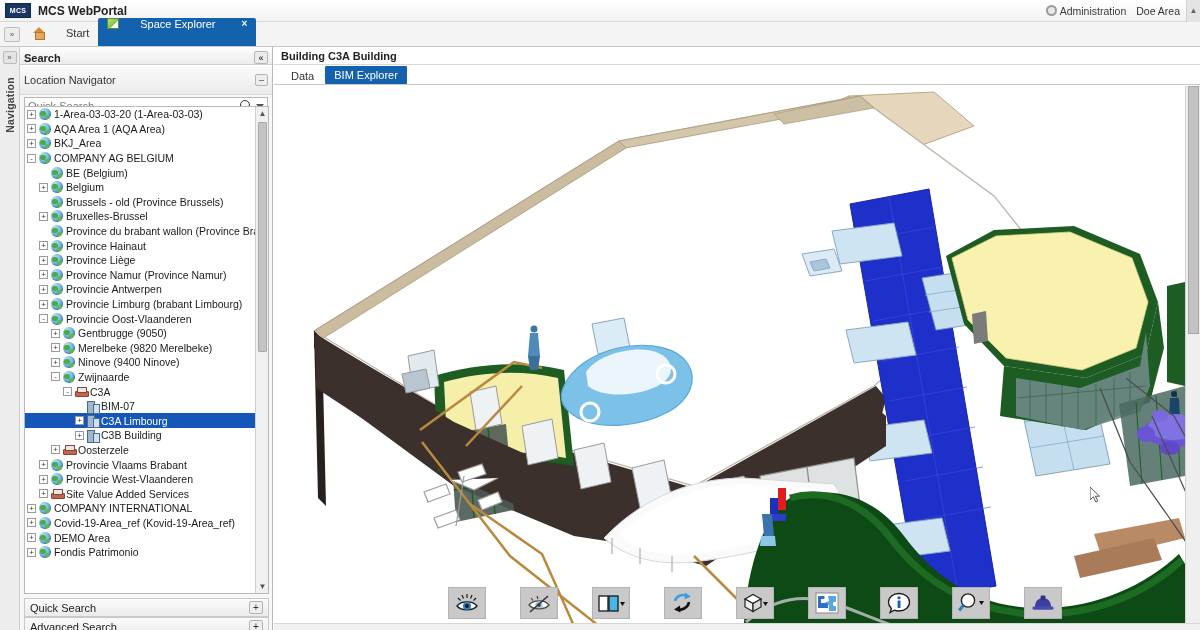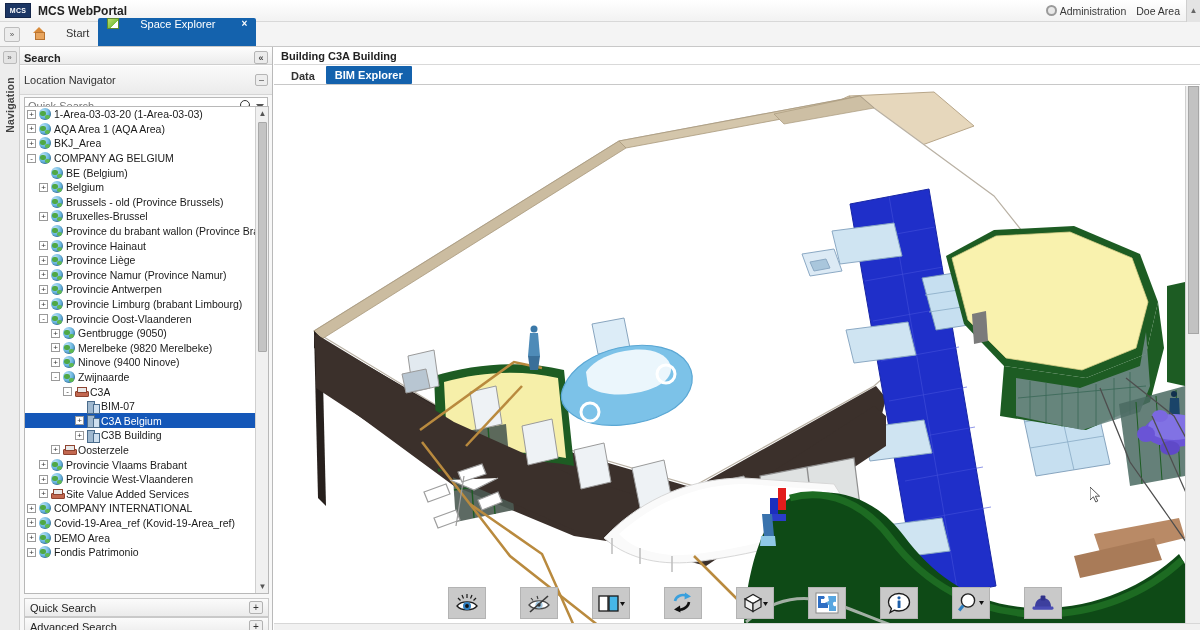--- a/index.html
+++ b/index.html
@@ -242,21 +242,21 @@
     display:flex; align-items:center; padding-left:7px;
     font-size:11px; font-weight:bold; color:#222;
     background:#fff;
   }
   .main-tabs {
     height:20px; border-bottom:1px solid #c8c8c8; background:#fff;
     display:flex; align-items:flex-end; padding-left:8px; gap:2px;
   }
   .mtab {
     height:17px; padding:0 9px; font-size:11px; display:flex; align-items:center;
-    color:#333; cursor:pointer; border-radius:1px;font-weight:bold;
+    color:#333; cursor:pointer; border-radius:1px;
   }
   .mtab.active { background:#1462ad; color:#fff; height:18px; }
 
   .viewer {
     position:absolute; left:0; top:39px; width:911px; height:544px;
     background:#fff; overflow:hidden;
   }
   .viewer svg { display:block; }
 
   .cursor-arrow {
@@ -466,21 +466,21 @@
           <div class="trow">
             <span class="tspacer" style="width: 48px;"></span>
             <span class="tbox blank"></span>
             <span class="ic-bldg"></span>
             <span class="tlabel">BIM-07</span>
           </div>
           <div class="trow sel">
             <span class="tspacer" style="width: 48px;"></span>
             <span class="tbox">+</span>
             <span class="ic-bldg"></span>
-            <span class="tlabel">C3A Belgium</span>
+            <span class="tlabel">C3A Limbourg</span>
           </div>
           <div class="trow">
             <span class="tspacer" style="width: 48px;"></span>
             <span class="tbox">+</span>
             <span class="ic-bldg"></span>
             <span class="tlabel">C3B Building</span>
           </div>
           <div class="trow">
             <span class="tspacer" style="width: 24px;"></span>
             <span class="tbox">+</span>

